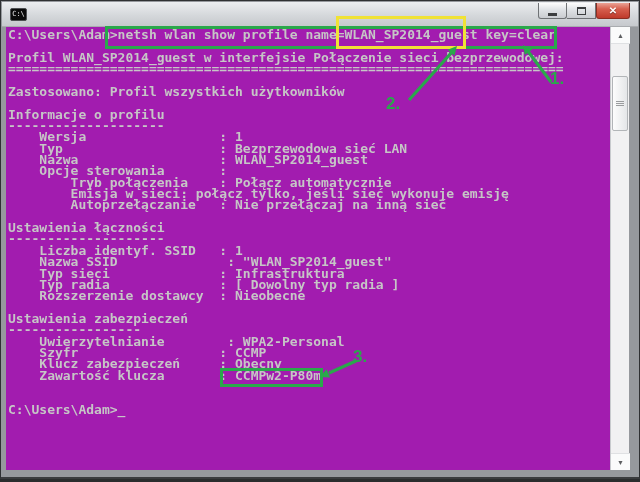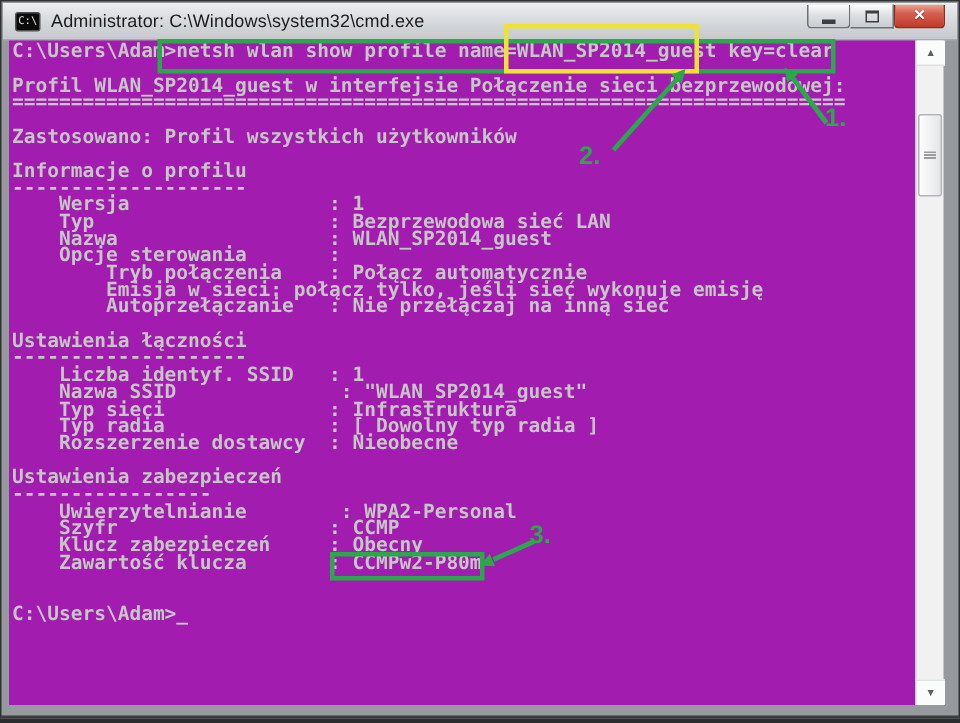--- a/index.html
+++ b/index.html
@@ -60,21 +60,20 @@
   .lbl-2 { left:386px; top:94px; }
   .lbl-3 { left:353px; top:347px; }
 </style>
 </head>
 <body>
 
 <div class="window">
 
   <div class="titlebar">
     <span class="cmd-icon">C:\</span>
-    <span class="title">Administrator: C:\Windows\system32\cmd.exe</span>
     <div class="controls">
       <div class="wbtn min">
         <span class="min-glyph"></span>
       </div>
       <div class="wbtn max">
         <span class="max-glyph"></span>
       </div>
       <div class="wbtn close">
         <span class="close-glyph">✕</span>
       </div>

